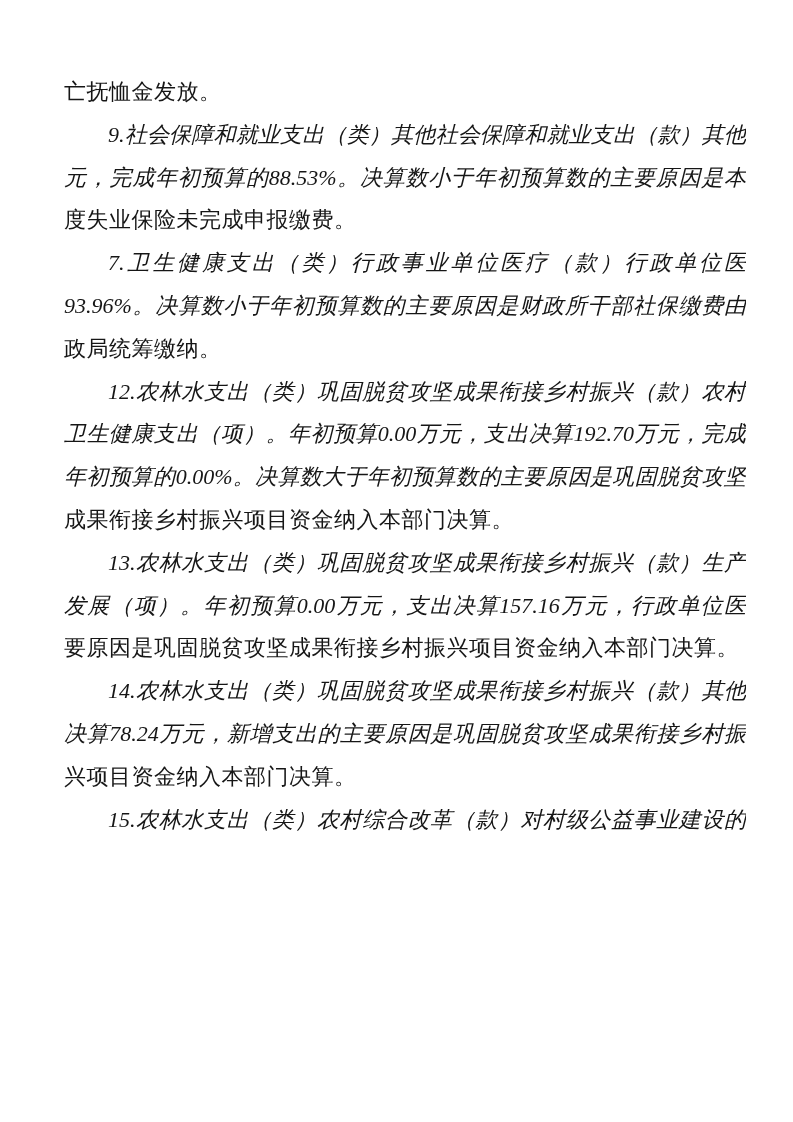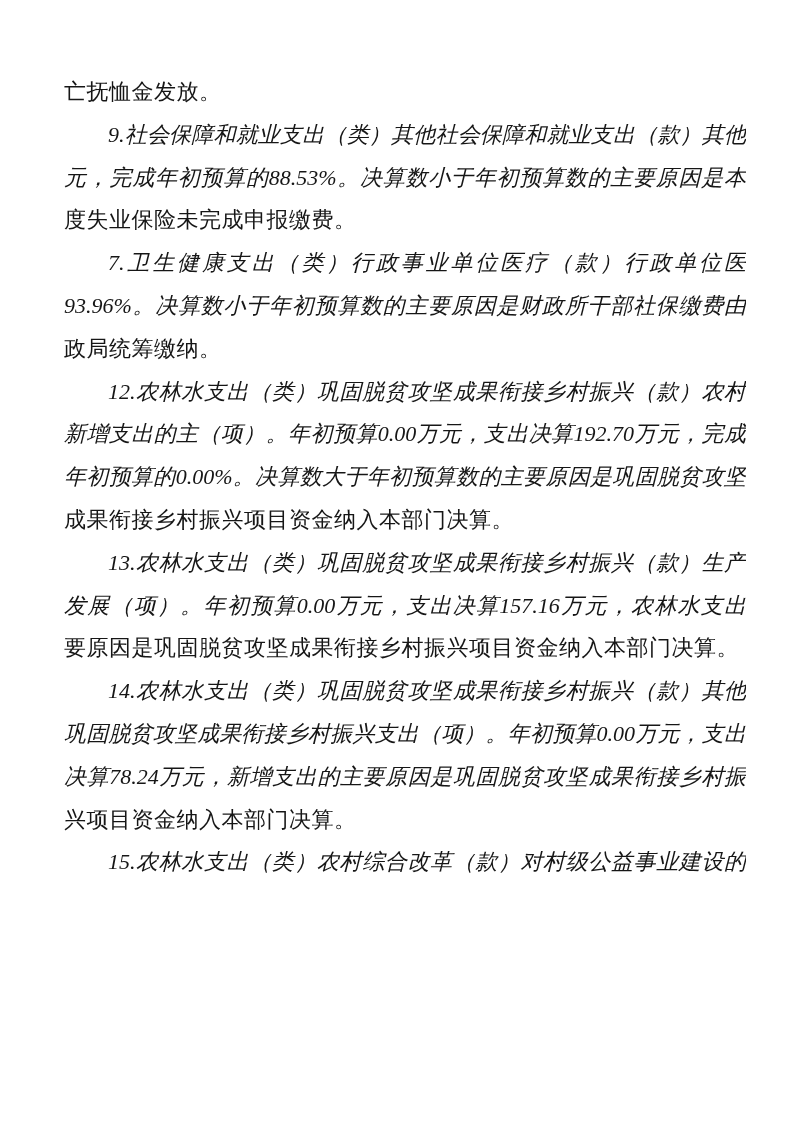--- a/index.html
+++ b/index.html
@@ -62,34 +62,33 @@
 
     <div class="para">
       <div class="line jl ind">7.卫生健康支出（类）行政事业单位医疗（款）行政单位医</div>
       <div class="line jl">93.96%。决算数小于年初预算数的主要原因是财政所干部社保缴费由财</div>
       <div class="line el">政局统筹缴纳。</div>
     </div>
 
 
     <div class="para">
       <div class="line jl ind">12.农林水支出（类）巩固脱贫攻坚成果衔接乡村振兴（款）农村</div>
-      <div class="line jl">新增支出的主（项）。年初预算0.00万元，支出决算192.70万元，完成</div>
+      <div class="line jl">卫生健康支出（项）。年初预算0.00万元，支出决算192.70万元，完成</div>
       <div class="line jl">年初预算的0.00%。决算数大于年初预算数的主要原因是巩固脱贫攻坚</div>
       <div class="line el">成果衔接乡村振兴项目资金纳入本部门决算。</div>
     </div>
 
     <div class="para">
       <div class="line jl ind">13.农林水支出（类）巩固脱贫攻坚成果衔接乡村振兴（款）生产</div>
-      <div class="line jl">发展（项）。年初预算0.00万元，支出决算157.16万元，农林水支出</div>
+      <div class="line jl">发展（项）。年初预算0.00万元，支出决算157.16万元，行政单位医</div>
       <div class="line el">要原因是巩固脱贫攻坚成果衔接乡村振兴项目资金纳入本部门决算。</div>
     </div>
 
     <div class="para">
       <div class="line jl ind">14.农林水支出（类）巩固脱贫攻坚成果衔接乡村振兴（款）其他</div>
-      <div class="line jl">巩固脱贫攻坚成果衔接乡村振兴支出（项）。年初预算0.00万元，支出</div>
       <div class="line jl">决算78.24万元，新增支出的主要原因是巩固脱贫攻坚成果衔接乡村振</div>
       <div class="line el">兴项目资金纳入本部门决算。</div>
     </div>
 
     <div class="para">
       <div class="line jl ind">15.农林水支出（类）农村综合改革（款）对村级公益事业建设的</div>
     </div>
 
   </div>
 </div>

